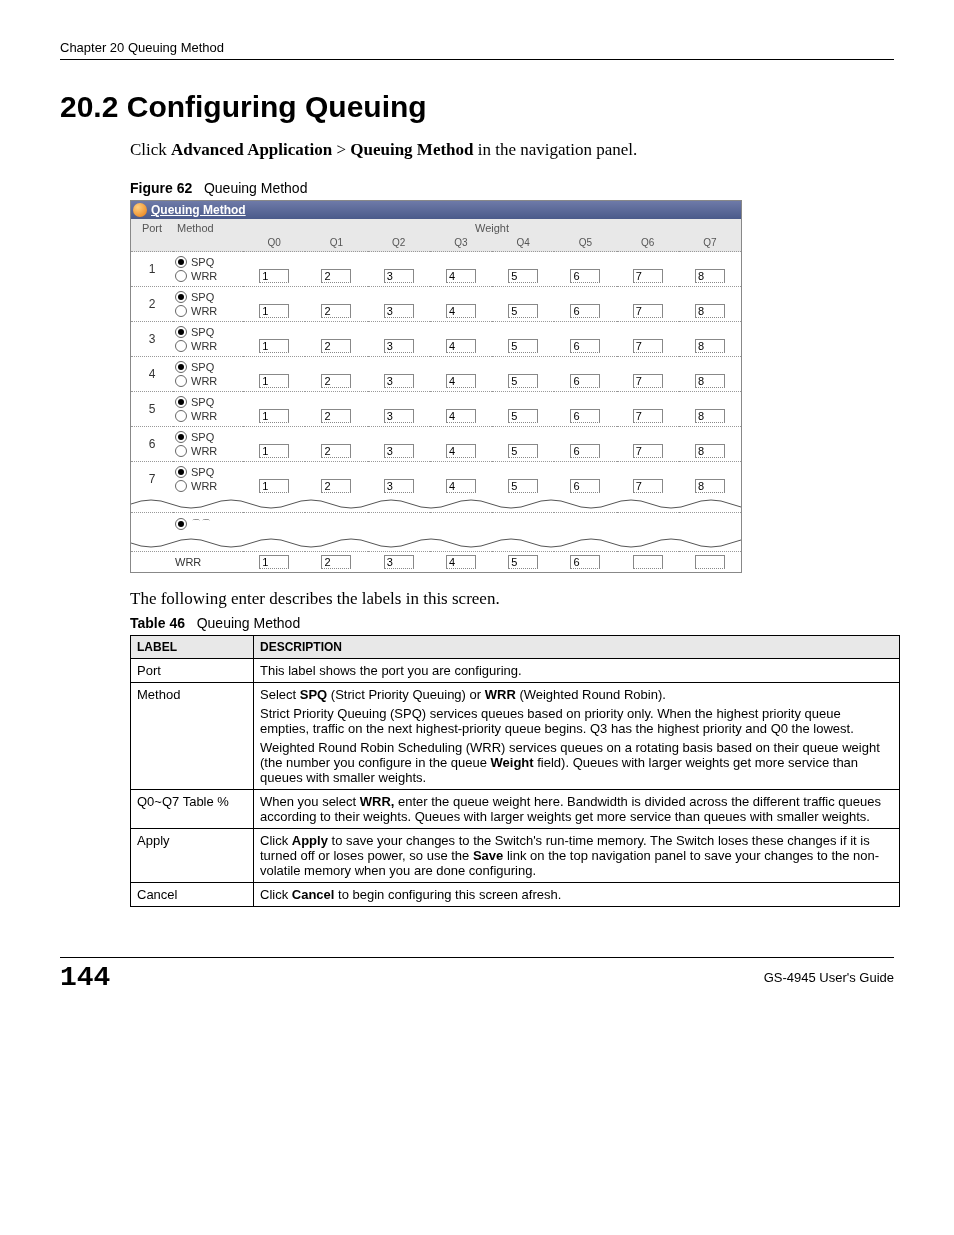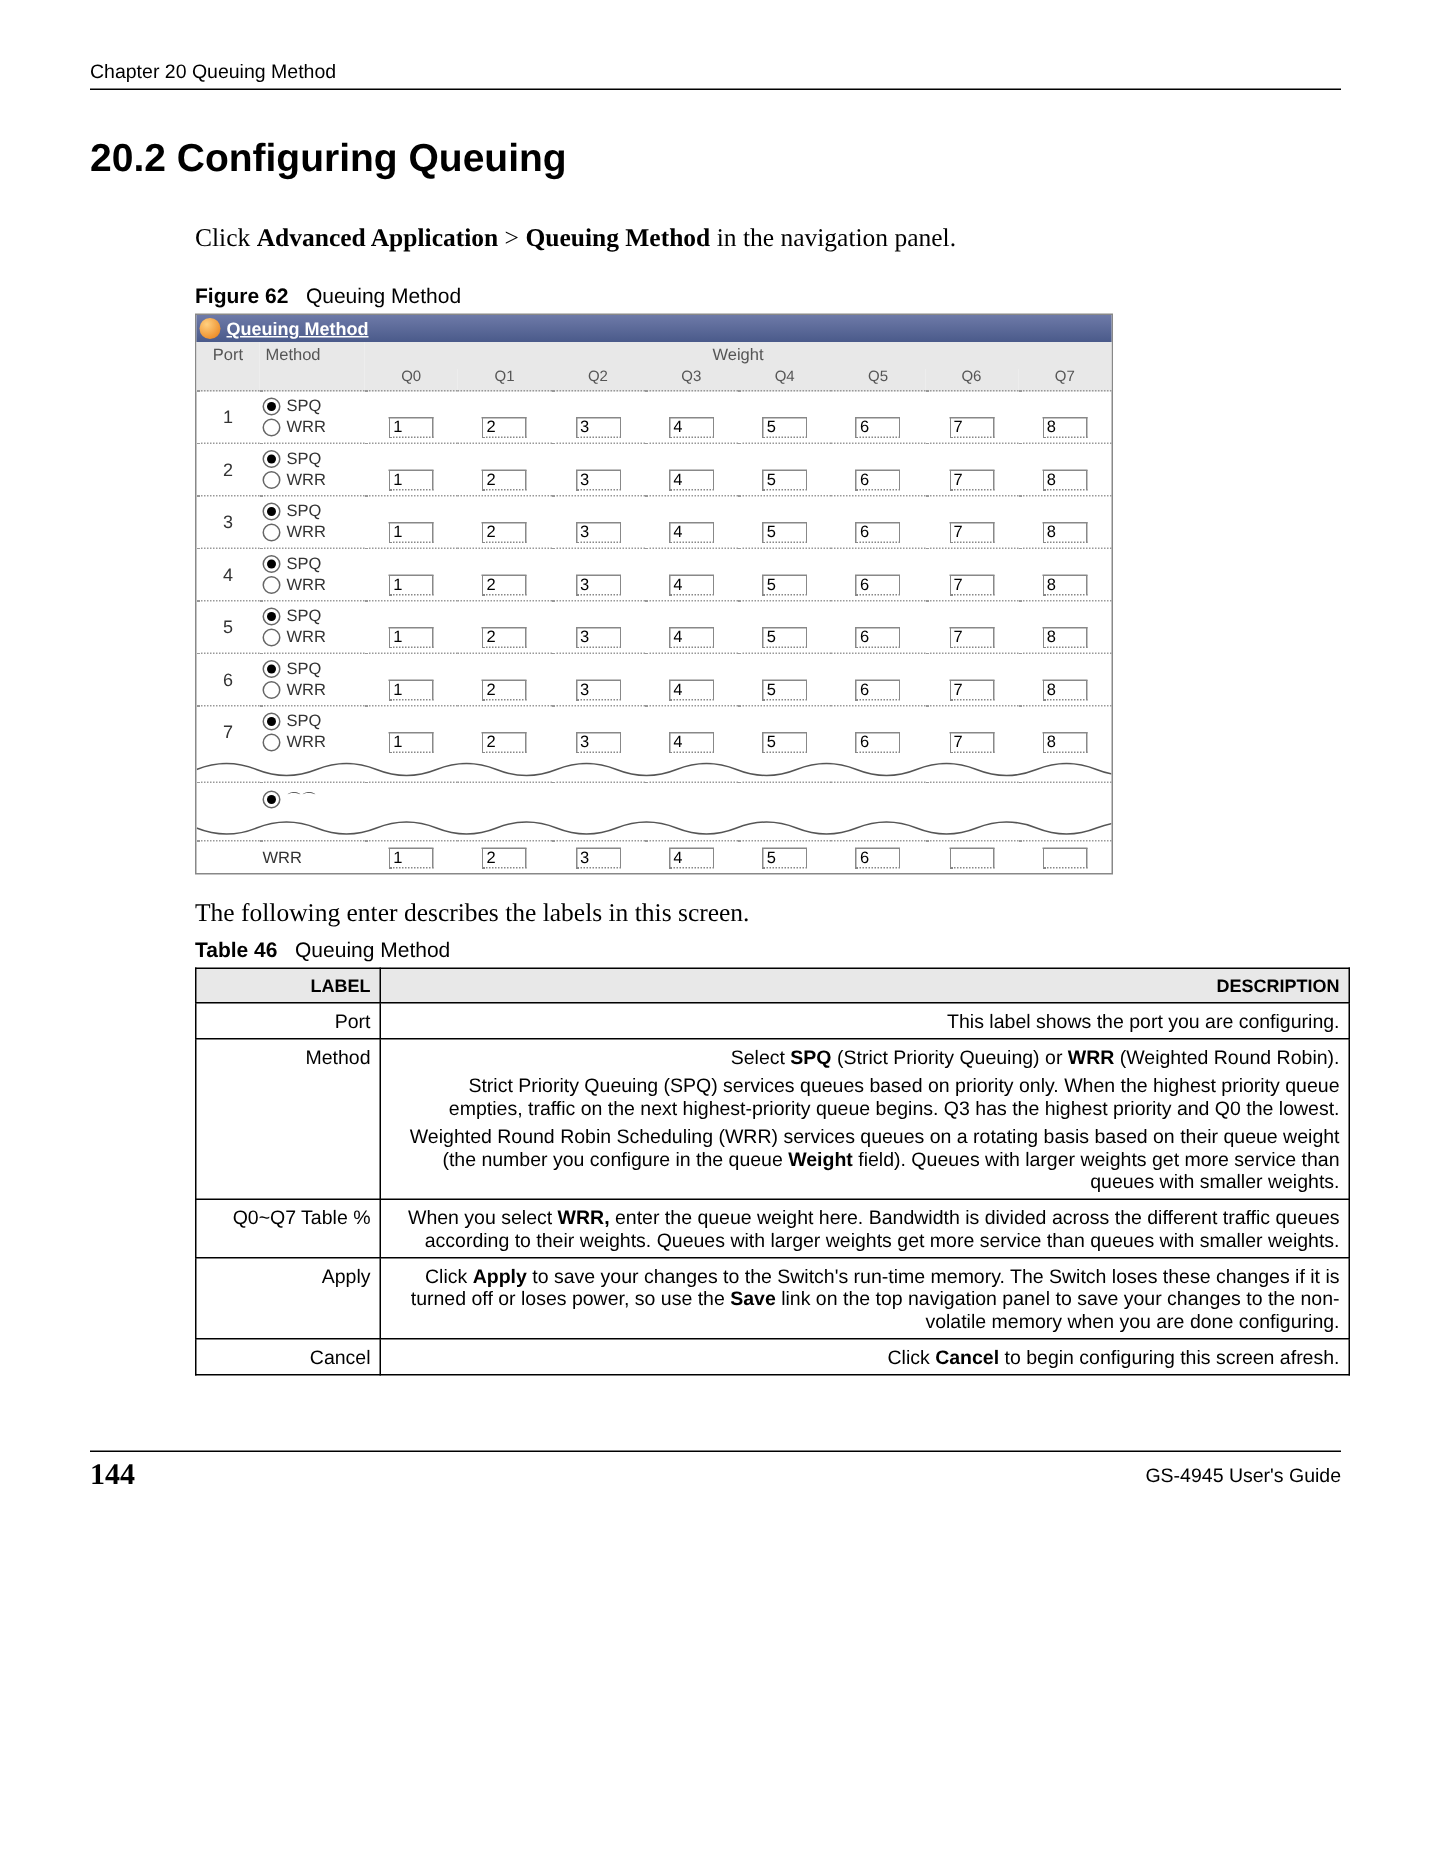--- a/index.html
+++ b/index.html
@@ -13,23 +13,23 @@
   }
   .header-line {
     font-family: Arial, Helvetica, sans-serif;
     font-size: 13px;
     border-bottom: 1.5px solid #000;
     padding-bottom: 4px;
     margin-bottom: 30px;
   }
   h1.section-title {
     font-family: Arial, Helvetica, sans-serif;
-    font-size: 26px;
+    font-size: 30px;
     font-weight: bold;
-    margin: 0 0 28px 0;
+    margin: 0 0 16px 0;
   }
   .instruction {
     font-size: 17px;
     margin: 0 0 20px 70px;
   }
   .figcap, .tabcap {
     font-family: Arial, Helvetica, sans-serif;
     font-size: 14px;
     margin: 4px 0 4px 70px;
   }
@@ -144,41 +144,41 @@
     margin-left: 70px;
     border-collapse: collapse;
     width: 770px;
     font-family: Arial, Helvetica, sans-serif;
     font-size: 13px;
   }
   table.desc th, table.desc td {
     border: 1px solid #000;
     padding: 4px 6px;
     vertical-align: top;
-    text-align: right;
+    text-align: left;
   }
   table.desc th {
     background: #e8e8e8;
     font-weight: bold;
     font-size: 12px;
   }
   table.desc td p { margin: 0 0 4px 0; }
   table.desc td p:last-child { margin-bottom: 0; }
   
   .footer {
     display: flex;
     justify-content: space-between;
     align-items: center;
     border-top: 1.5px solid #000;
     margin-top: 50px;
     padding-top: 4px;
   }
   .pageno {
-    font-family: Liberation Serif, serif;
-    font-size: 20px;
+    font-family: Liberation Mono, monospace;
+    font-size: 28px;
     font-weight: bold;
   }
   .guide {
     font-family: Arial, Helvetica, sans-serif;
     font-size: 13px;
   }
 </style>
 </head>
 <body>
 

